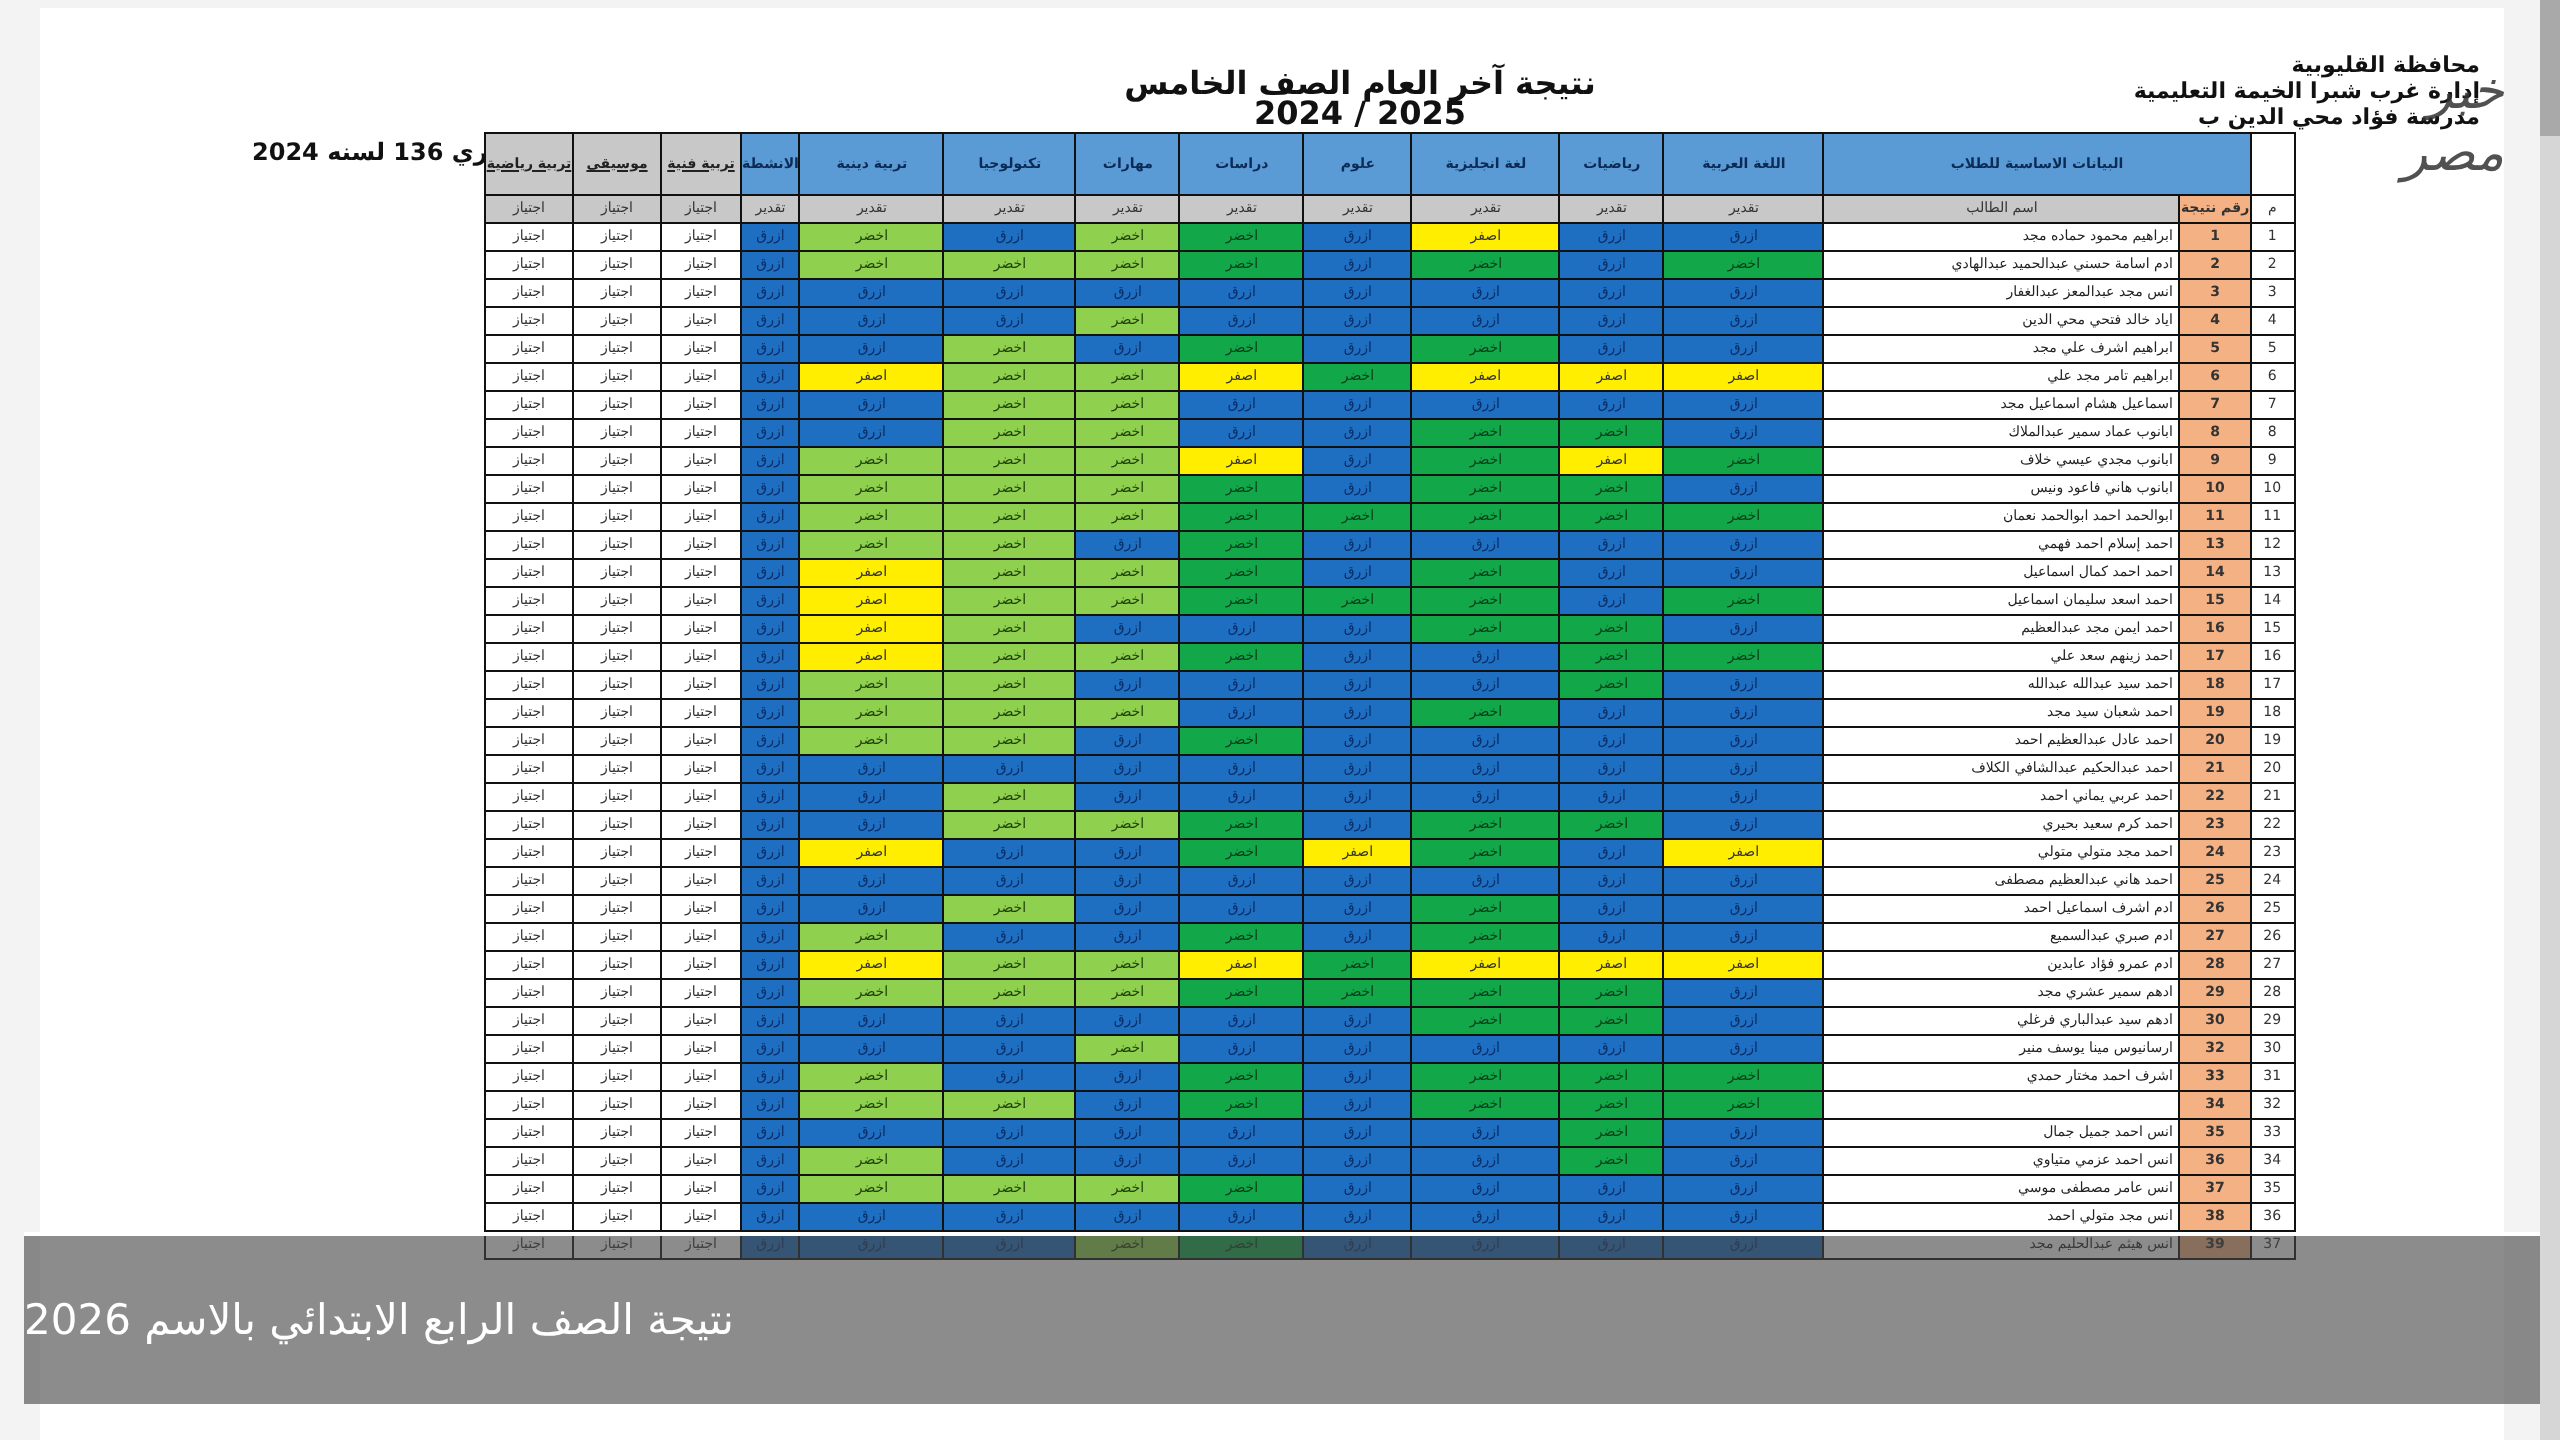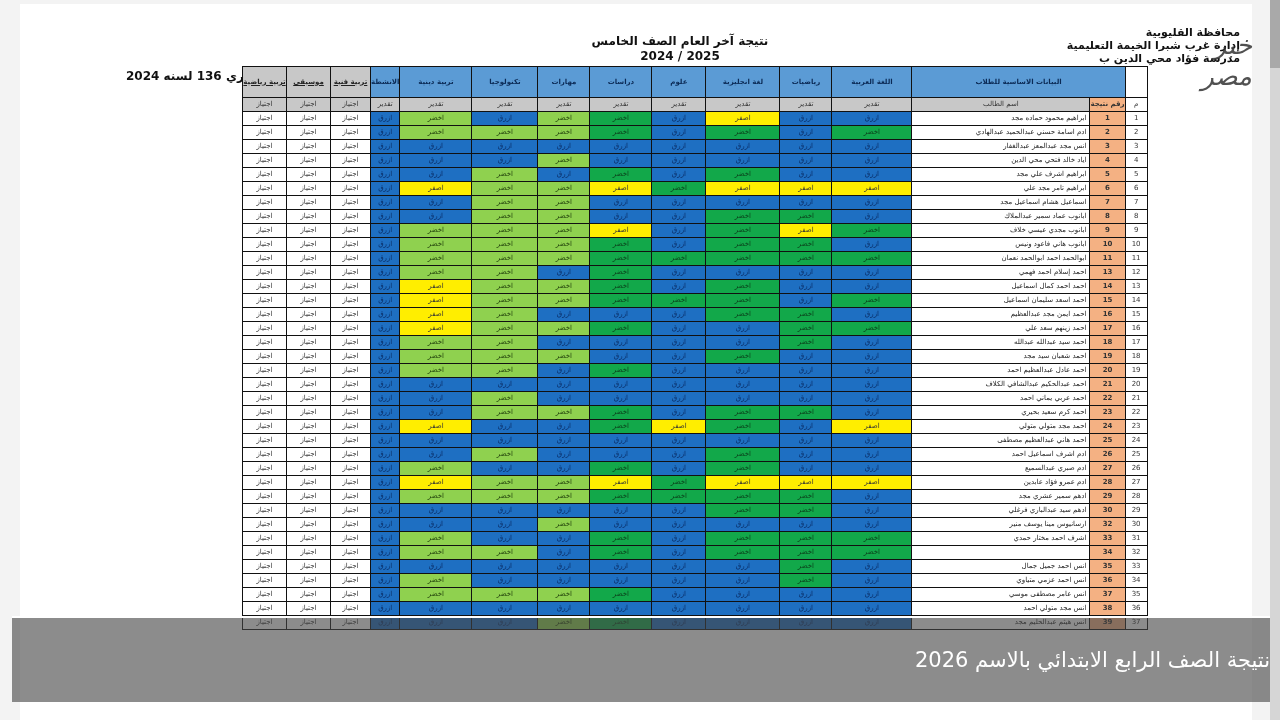--- a/index.html
+++ b/index.html
@@ -1,38 +1,38 @@
 <!DOCTYPE html>
 <html><head>
 <meta charset="utf-8">
 <style>
   html,body{margin:0;padding:0;}
   body{width:1280px;height:720px;overflow:hidden;background:#f3f3f3;position:relative;font-family:"DejaVu Sans","Liberation Sans",sans-serif;}
   .page{position:absolute;left:20px;top:4px;width:1232px;height:716px;background:#ffffff;}
   .scrollbar{position:absolute;right:0;top:0;width:10px;height:720px;background:#d6d6d6;}
   .scroll-thumb{position:absolute;right:0;top:0;width:10px;height:68px;background:#a9a9a9;}
   .hdr-left{position:absolute;left:106px;top:25px;font-size:12px;font-weight:bold;color:#111;direction:rtl;margin-top:40px;}
-  .hdr-center{position:absolute;left:530px;top:30px;width:260px;text-align:center;font-size:12px;font-weight:bold;color:#111;direction:rtl;line-height:15px;}
+  .hdr-center{position:absolute;left:530px;top:30px;width:260px;text-align:center;font-size:16px;font-weight:bold;color:#111;direction:rtl;line-height:15px;}
   .hdr-right{position:absolute;left:1010px;top:22px;width:210px;font-size:11px;font-weight:bold;color:#111;direction:rtl;line-height:13px;}
   .watermark{position:absolute;left:1160px;top:26px;font-size:26px;color:#333;font-family:Liberation Serif, serif;font-style:italic;direction:rtl;opacity:.85;}
   table.grid{position:absolute;left:222px;top:62px;border-collapse:collapse;table-layout:fixed;direction:rtl;}
   table.grid td{border:1.5px solid #111;height:13px;padding:0;font-size:7px;text-align:center;overflow:hidden;white-space:nowrap;line-height:13px;}
   .th-blue{background:#5b9bd5;color:#0b2a55;font-weight:bold;height:30px!important;}
   .th-gray{background:#c8c8c8;color:#222;font-weight:bold;height:30px!important;text-decoration:underline;}
   .th-peach{background:#f4b183;color:#333;font-weight:bold;}
   .sub{background:#c8c8c8;color:#333;}
   .B{background:#1e6fc2;color:#0a2d66;}
   .G{background:#12a84a;color:#0b3d1a;}
   .L{background:#8fd14f;color:#1f3d0a;}
   .Y{background:#ffee00;color:#333;}
   .W{background:#ffffff;color:#333;}
   .P{background:#f4b183;color:#333;font-weight:bold;}
   .name{background:#fff;text-align:right!important;padding-right:3px!important;color:#222;font-size:7px;}
   .overlay{position:absolute;left:12px;top:616px;width:1258px;height:84px;background:rgba(70,70,70,.62);border-top:2px solid #fff;}
-  .caption{position:absolute;left:0;top:30px;width:1258px;text-align:right;color:#fff;font-size:21px;direction:rtl;}
+  .caption{position:absolute;left:0;top:30px;width:1258px;text-align:left;color:#fff;font-size:21px;direction:rtl;}
 </style>
 </head>
 <body>
 
 <div class="page">
   <div class="hdr-left">طبقاً للقرار الوزاري 136 لسنه 2024</div>
   <div class="hdr-center">
     <div>نتيجة آخر العام الصف الخامس</div>
     <div>2025 / 2024</div>
   </div>

